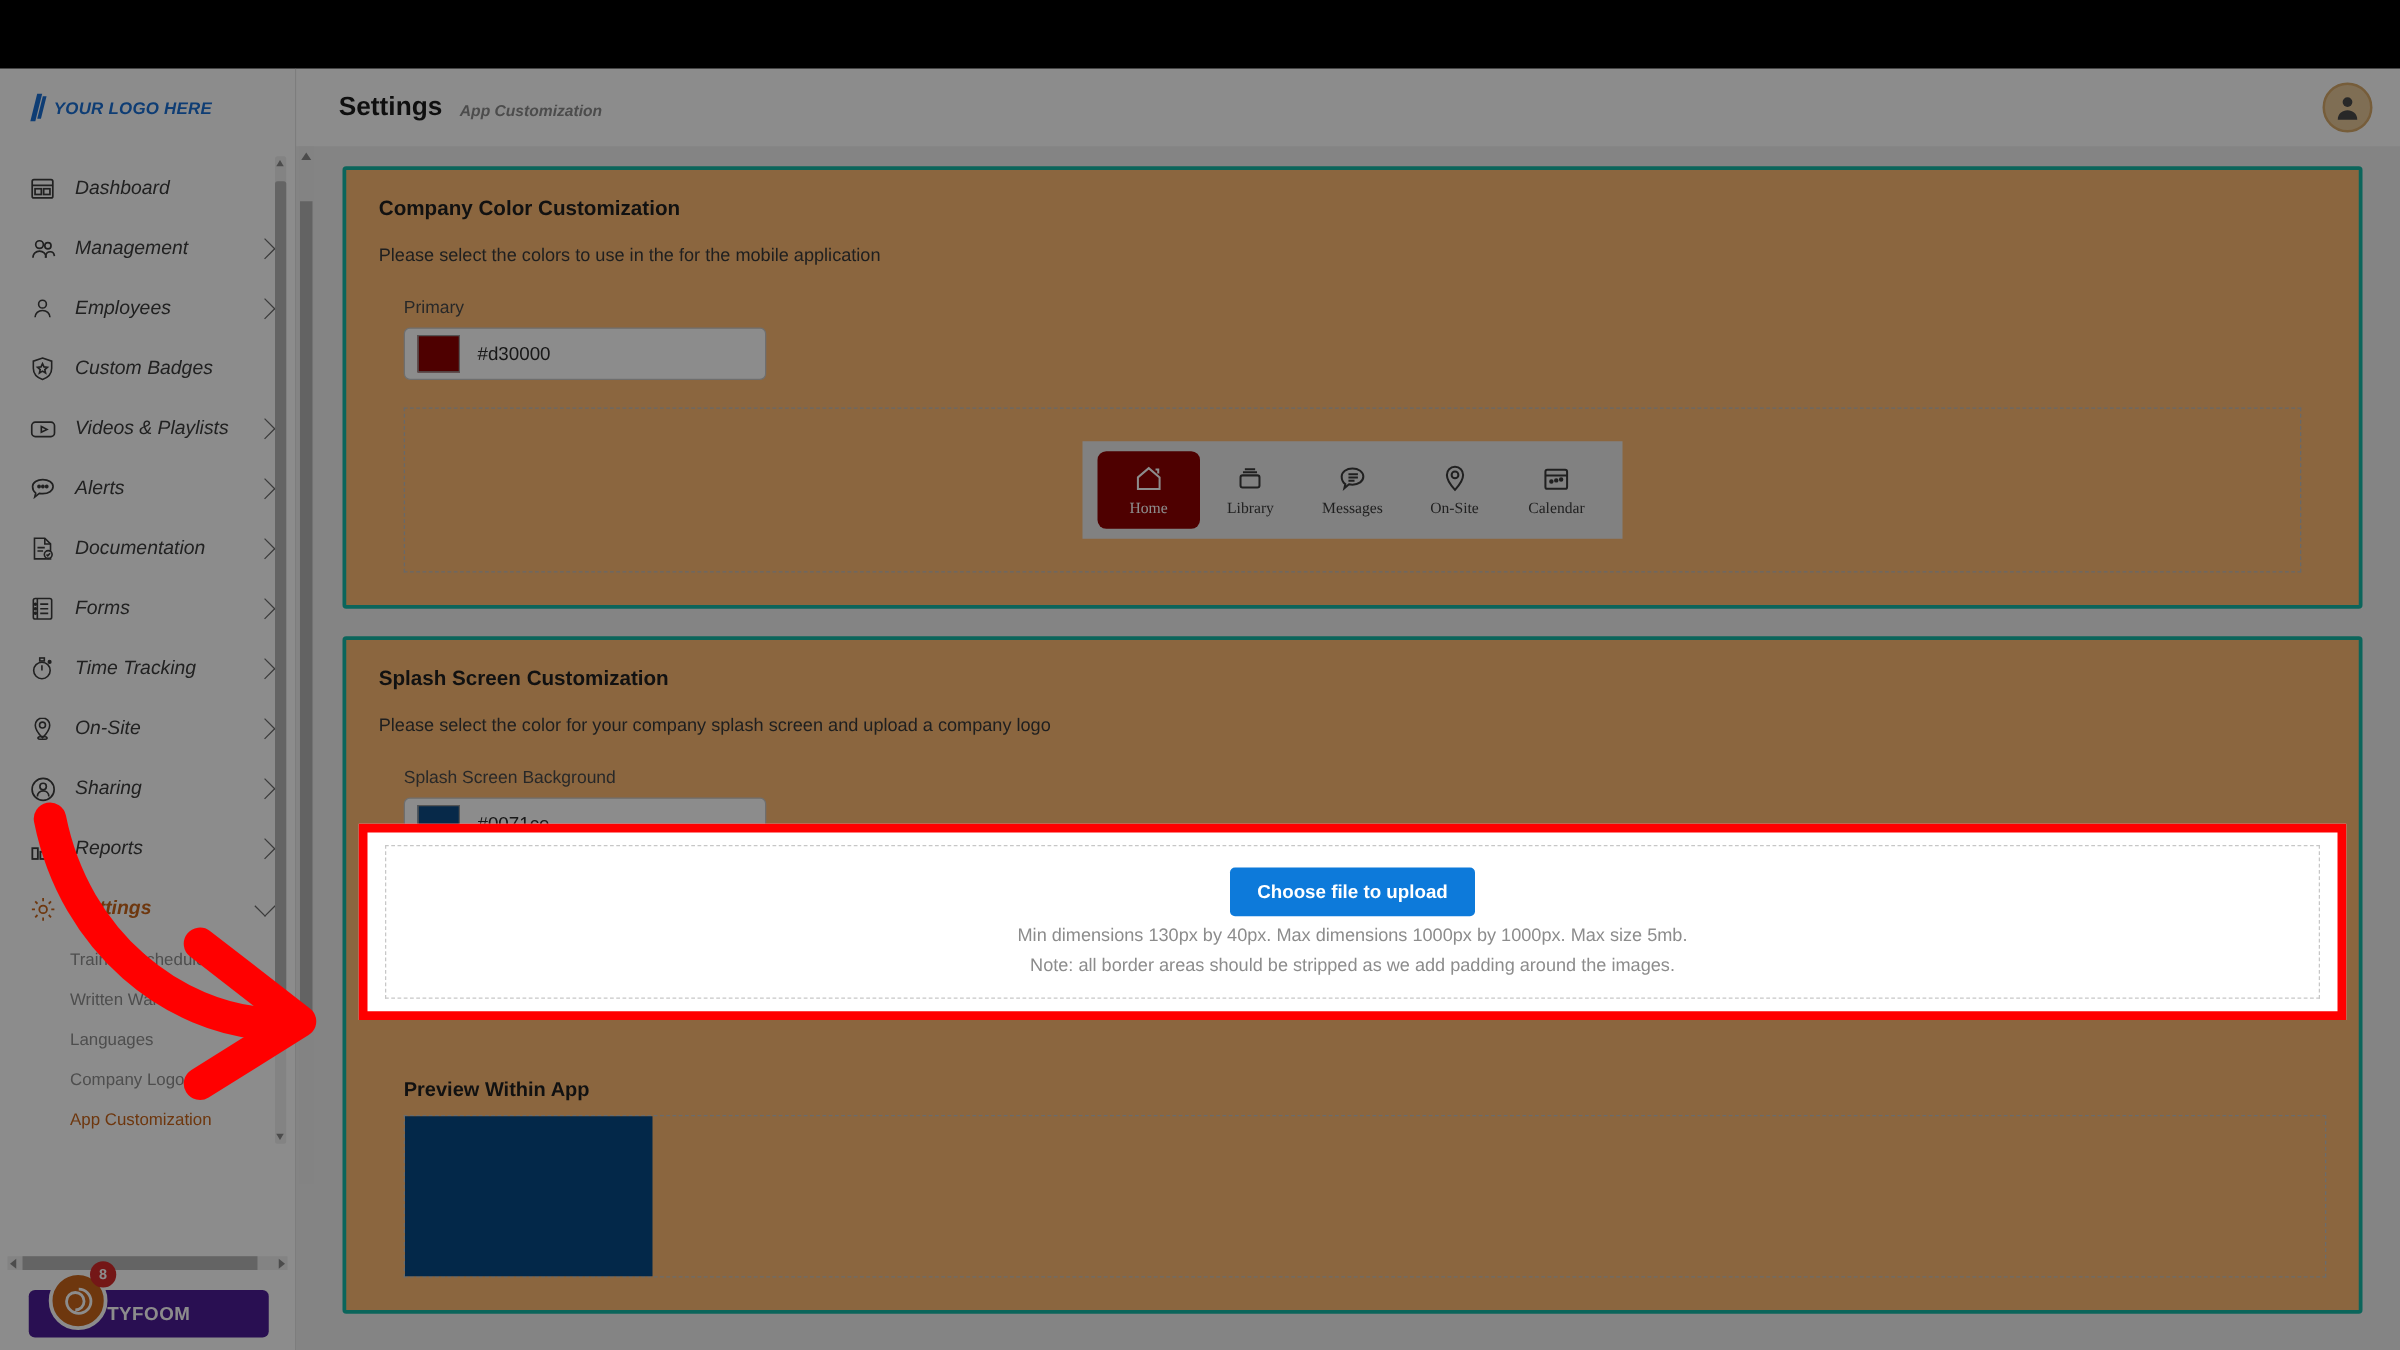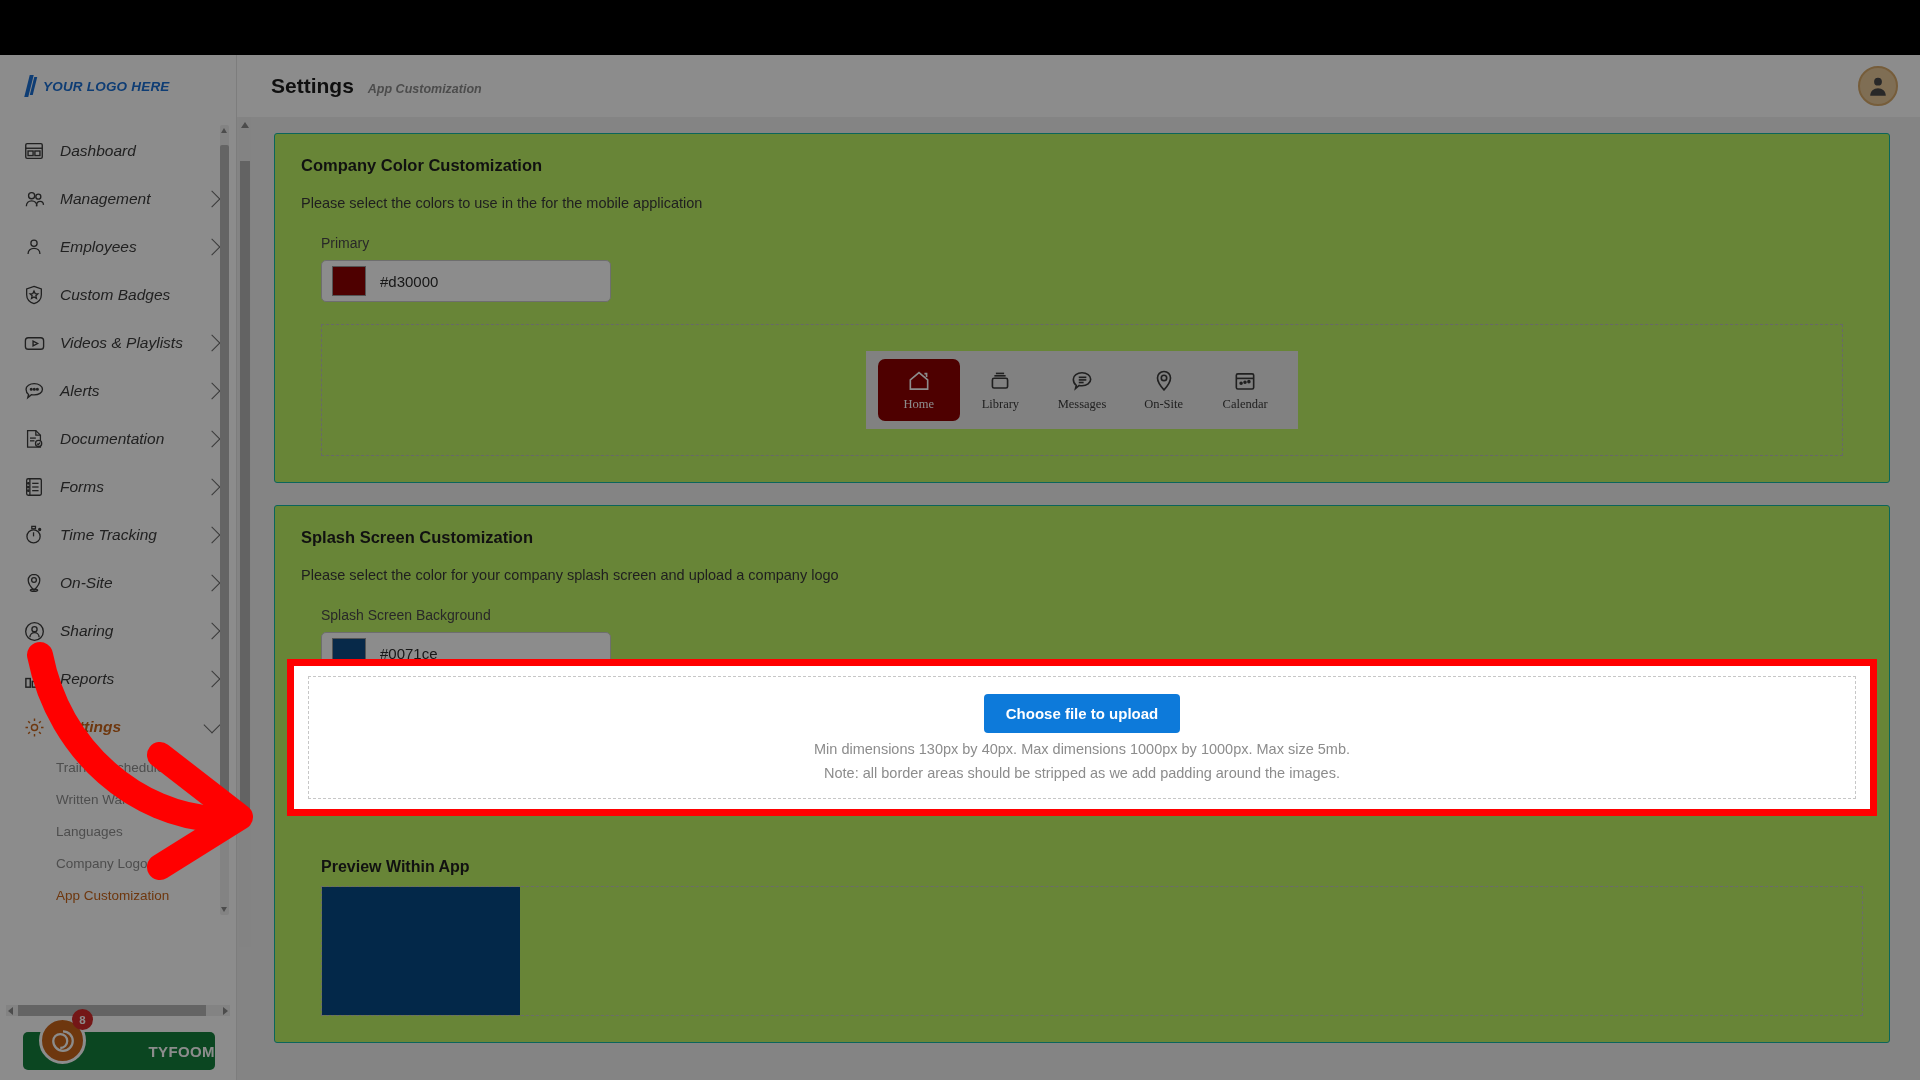--- a/index.html
+++ b/index.html
@@ -146,22 +146,22 @@
     border-top: 4px solid transparent;
     border-bottom: 4px solid transparent;
   }
   .nav-hbar .arw.lf { left: 2px; border-right: 5px solid #8a8a8a; }
   .nav-hbar .arw.rt { right: 2px; border-left: 5px solid #8a8a8a; }
 
   
   .brand-pill {
     position: absolute; left: 23px; bottom: 12px;
     width: 192px; height: 38px;
-    background: #15803d; border-radius: 5px;
-    display: flex; align-items: center; justify-content: flex-end;
+    background: #4c1d95; border-radius: 5px;
+    display: flex; align-items: center; justify-content: center;
     gap: 8px;
   }
   .brand-pill .bname {
     color: #fff; font-weight: 700; font-size: 15px; letter-spacing: .4px;
   }
   .brand-spiral {
     position: absolute; left: 39px; bottom: 18px;
     width: 47px; height: 47px; border-radius: 50%;
     background: #c8651b;
     border: 3px solid #ffffff;
@@ -219,22 +219,22 @@
   }
   #page-vbar .arw {
     position: absolute; left: 2px; width: 0; height: 0;
     border-left: 4px solid transparent;
     border-right: 4px solid transparent;
   }
   #page-vbar .arw.up { top: 5px; border-bottom: 6px solid #8a8a8a; }
 
   .card {
     margin: 16px 30px 0 37px;
-    background: #bef264;
-    border: 1px solid #14b8a6;
+    background: #fdba74;
+    border: 3px solid #14b8a6;
     border-radius: 3px;
     padding: 22px 26px 26px 26px;
   }
   .card h2 {
     font-size: 16.5px; font-weight: 700; color: #1f1f1f;
     margin-bottom: 20px;
   }
   .card .desc { font-size: 14.5px; color: #3a3a3a; margin-bottom: 24px; }
   .field-label { font-size: 14px; color: #4a4a4a; margin: 0 0 9px 20px; }
 

